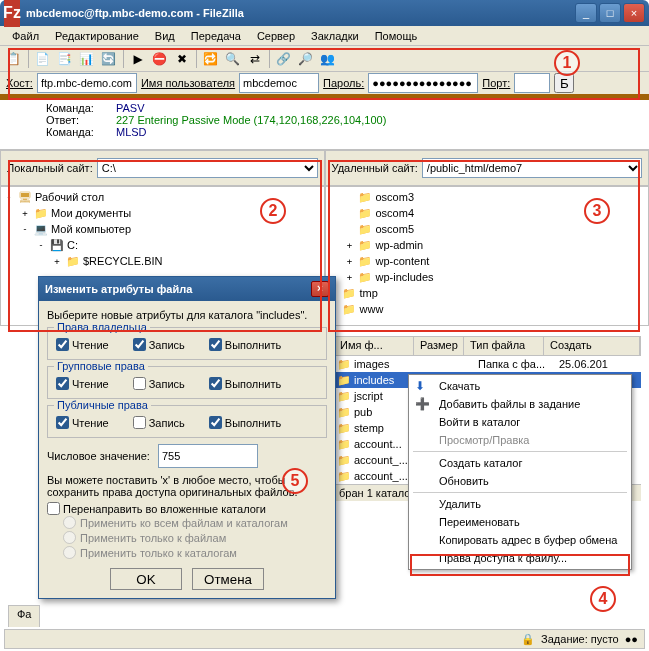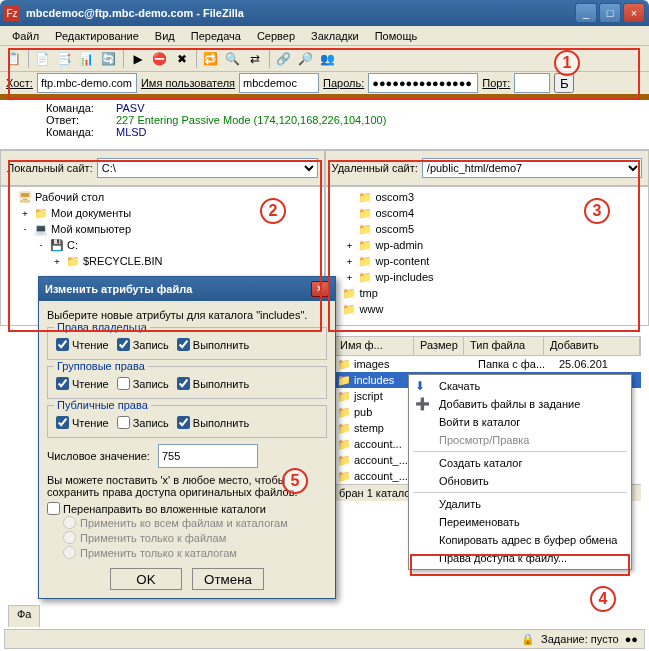--- a/index.html
+++ b/index.html
@@ -1,19 +1,19 @@
 <!DOCTYPE html>
 <html><head>
 <meta charset="utf-8">
 <style>
 * { box-sizing: border-box; margin: 0; padding: 0; }
 body { font-family: Tahoma, sans-serif; font-size: 11px; background: #fff; width: 649px; height: 651px; overflow: hidden; position: relative; }
 
 .titlebar { background: linear-gradient(to bottom, #3b6ea5, #2a5a8f); height: 26px; display: flex; align-items: center; padding: 0 4px; color: #fff; border-radius: 6px 6px 0 0; }
-.titlebar .app-icon { width: 16px; height: 16px; background: #c0392b; margin-right: 6px; display: flex; align-items: center; justify-content: center; font-weight: normal; color: #fff; font-size: 10px; }
+.titlebar .app-icon { width: 16px; height: 28px; background: #c0392b; margin-right: 6px; display: flex; align-items: center; justify-content: center; font-weight: bold; color: #fff; font-size: 16px; }
 .titlebar .title { flex: 1; font-weight: bold; }
 .titlebar .win-btns { display: flex; gap: 2px; }
 .titlebar .win-btn { width: 22px; height: 20px; background: linear-gradient(#6a9cd0,#4a7cb0); border: 1px solid #2a5a8f; border-radius: 3px; display: flex; align-items: center; justify-content: center; color: #fff; font-size: 11px; }
 .titlebar .win-btn.close { background: linear-gradient(#e06050,#c04030); }
 
 .menubar { background: #ece9d8; height: 20px; display: flex; align-items: center; padding: 0 4px; border-bottom: 1px solid #c0c0c0; }
 .menubar span { padding: 2px 8px; }
 
 .toolbar { background: #ece9d8; height: 26px; display: flex; align-items: center; padding: 0 4px; gap: 2px; border-bottom: 1px solid #c0c0c0; position: relative; }
 .toolbar .tb-btn { width: 20px; height: 20px; border: 1px solid transparent; display: flex; align-items: center; justify-content: center; font-size: 12px; }
@@ -55,21 +55,21 @@
 .context-menu .mi.disabled { color: #888; }
 .context-menu .mi .mico { position: absolute; left: 4px; top: 2px; font-size: 12px; }
 .context-menu .msep { height: 1px; background: #ccc; margin: 2px 2px; }
 
 .dialog { position: absolute; left: 38px; top: 276px; width: 298px; background: #ece9d8; border: 1px solid #2a5a8f; box-shadow: 3px 3px 6px rgba(0,0,0,0.4); }
 .dialog .dtitle { background: linear-gradient(to bottom, #3b6ea5, #2a5a8f); color: #fff; height: 24px; display: flex; align-items: center; padding: 4px 6px; font-weight: bold; }
 .dialog .dclose { margin-left: auto; width: 18px; height: 16px; background: linear-gradient(#e06050,#c04030); border: 1px solid #800; border-radius: 2px; text-align: center; line-height: 14px; color: #fff; font-size: 10px; }
 .dialog .dbody { padding: 8px; }
 .dialog .group { border: 1px solid #bbb; padding: 6px 8px 8px; margin-bottom: 6px; position: relative; }
 .dialog .group .gtitle { position: absolute; top: -7px; left: 6px; background: #ece9d8; padding: 0 3px; color: #003399; }
-.dialog .cks { display: flex; gap: 8px; margin-top: 4px; }
+.dialog .cks { display: flex; gap: 24px; margin-top: 4px; }
 .dialog .ck { display: flex; align-items: center; gap: 3px; }
 .dialog .ck input { accent-color: #2a5a8f; }
 .dialog .numrow { display: flex; align-items: center; gap: 8px; margin: 6px 0; }
 .dialog .numrow input { width: 100px; height: 24px; border: 1px solid #7f9db9; padding: 0 3px; font-size: 11px; }
 .dialog .note { margin: 4px 0; color: #000; }
 .dialog .radio { display: flex; align-items: center; gap: 4px; padding: 1px 0 1px 16px; color: #888; }
 .dialog .btns { display: flex; justify-content: center; gap: 10px; margin-top: 8px; }
 .dialog .btn { width: 72px; height: 22px; border: 1px solid #888; background: #ece9d8; }
 
 .red-box { position: absolute; border: 2px solid #e03020; pointer-events: none; }
@@ -232,21 +232,21 @@
         <span>www</span>
       </div>
     </div>
 </div>
 
 <div class="remote-files">
   <div class="filelist-head">
     <div class="col" style="width:80px">Имя ф...</div>
     <div class="col" style="width:50px">Размер</div>
     <div class="col" style="width:80px">Тип файла</div>
-    <div class="col" style="flex:1">Добавить</div>
+    <div class="col" style="flex:1">Создать</div>
   </div>
   <div id="remote-rows">
       <div class="row">
         <span class="ico folder">📁</span>
         <span style="width:72px">images</span>
         <span style="width:46px"></span>
         <span style="width:78px">Папка с фа...</span>
         <span>25.06.201</span>
       </div>
       <div class="row sel">

